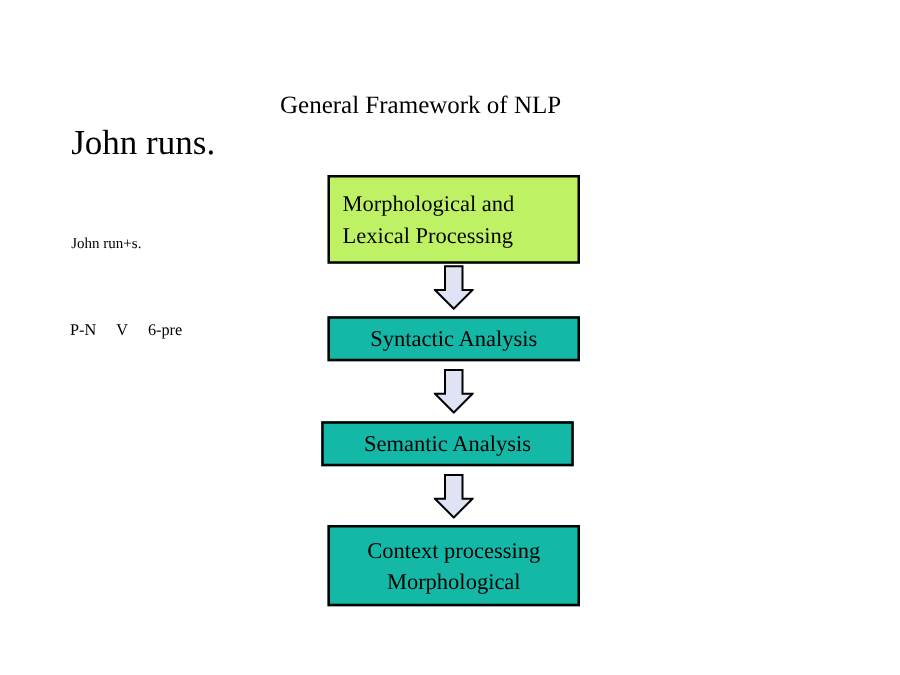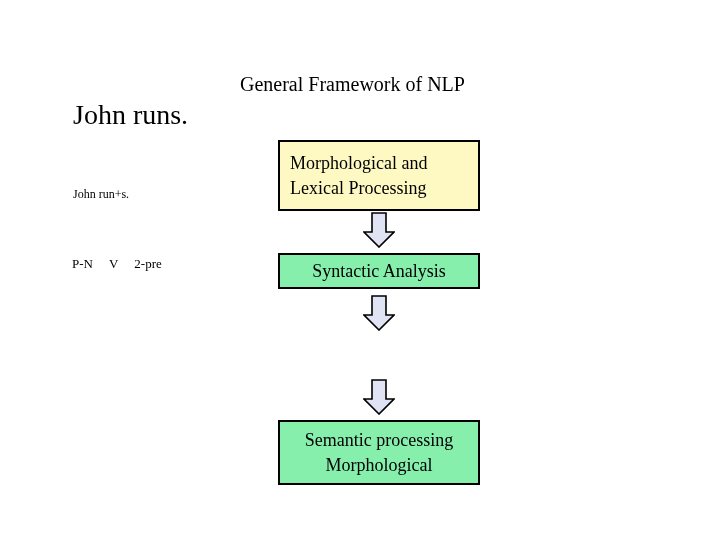--- a/index.html
+++ b/index.html
@@ -10,21 +10,21 @@
     width: 720px;
     height: 540px;
     background: #ffffff;
     font-family: "Liberation Serif", serif;
     color: #000000;
     overflow: hidden;
     position: relative;
   }
   .slide {
     position: absolute;
-    left: 16px; top: 0;
+    left: 0; top: 0;
     width: 608px;
     height: 540px;
   }
   .abs { position: absolute; }
 
   
   #title {
     left: 224px;
     top: 72px;
     font-size: 20px;
@@ -50,31 +50,31 @@
     top: 216px;
     font-size: 13px;
     line-height: 19px;
     white-space: pre;
   }
   .gloss-row { display: block; white-space: pre; }
 
   
   .box {
     border: 2px solid #000000;
-    background: #86efac;
+    background: #14b8a6;
     text-align: right;
     font-size: 18px;
     line-height: 25px;
     box-sizing: border-box;
     display: flex;
     flex-direction: column;
     align-items: center;
     justify-content: center;
   }
-  .box.shaded { background: #fef9c3; }
+  .box.shaded { background: #bef264; }
 
   #box-morph {
     left: 262px;
     top: 140px;
     width: 202px;
     height: 71px;
     font-size: 18px;
     text-align: left;
     align-items: flex-start;
     padding-left: 10px;
@@ -116,21 +116,21 @@
 
 <div class="slide">
 
   <div class="abs" id="title">General Framework of NLP</div>
 
   <div class="abs" id="sentence-surface">John runs.</div>
 
   <div class="abs" id="sentence-segmented">John run+s.</div>
 
   <div class="abs" id="gloss">
-    <span class="gloss-row">P-N     V     2-pre</span>
+    <span class="gloss-row">P-N     V     6-pre</span>
   </div>
 
   <div class="abs box shaded" id="box-morph">
     <span class="line">Morphological and</span>
     <span class="line">Lexical Processing</span>
   </div>
 
   <div class="abs arrow-down" id="arrow-1">
     <svg width="32" height="36" viewBox="0 0 32 36" xmlns="http://www.w3.org/2000/svg">
       <polygon points="9,1 23,1 23,20 31,20 16,35 1,20 9,20" fill="#dfe3f4" stroke="#000000" stroke-width="1.6" stroke-linejoin="miter"></polygon>
@@ -140,25 +140,28 @@
   <div class="abs box" id="box-syntactic">
     <span class="line">Syntactic Analysis</span>
   </div>
 
   <div class="abs arrow-down" id="arrow-2">
     <svg width="32" height="36" viewBox="0 0 32 36" xmlns="http://www.w3.org/2000/svg">
       <polygon points="9,1 23,1 23,20 31,20 16,35 1,20 9,20" fill="#dfe3f4" stroke="#000000" stroke-width="1.6" stroke-linejoin="miter"></polygon>
     </svg>
   </div>
 
+  <div class="abs box" id="box-semantic">
+    <span class="line">Semantic Analysis</span>
+  </div>
 
   <div class="abs arrow-down" id="arrow-3">
     <svg width="32" height="36" viewBox="0 0 32 36" xmlns="http://www.w3.org/2000/svg">
       <polygon points="9,1 23,1 23,20 31,20 16,35 1,20 9,20" fill="#dfe3f4" stroke="#000000" stroke-width="1.6" stroke-linejoin="miter"></polygon>
     </svg>
   </div>
 
   <div class="abs box" id="box-context">
-    <span class="line">Semantic processing</span>
+    <span class="line">Context processing</span>
     <span class="line">Morphological</span>
   </div>
 
 </div>
 
 </body></html>

